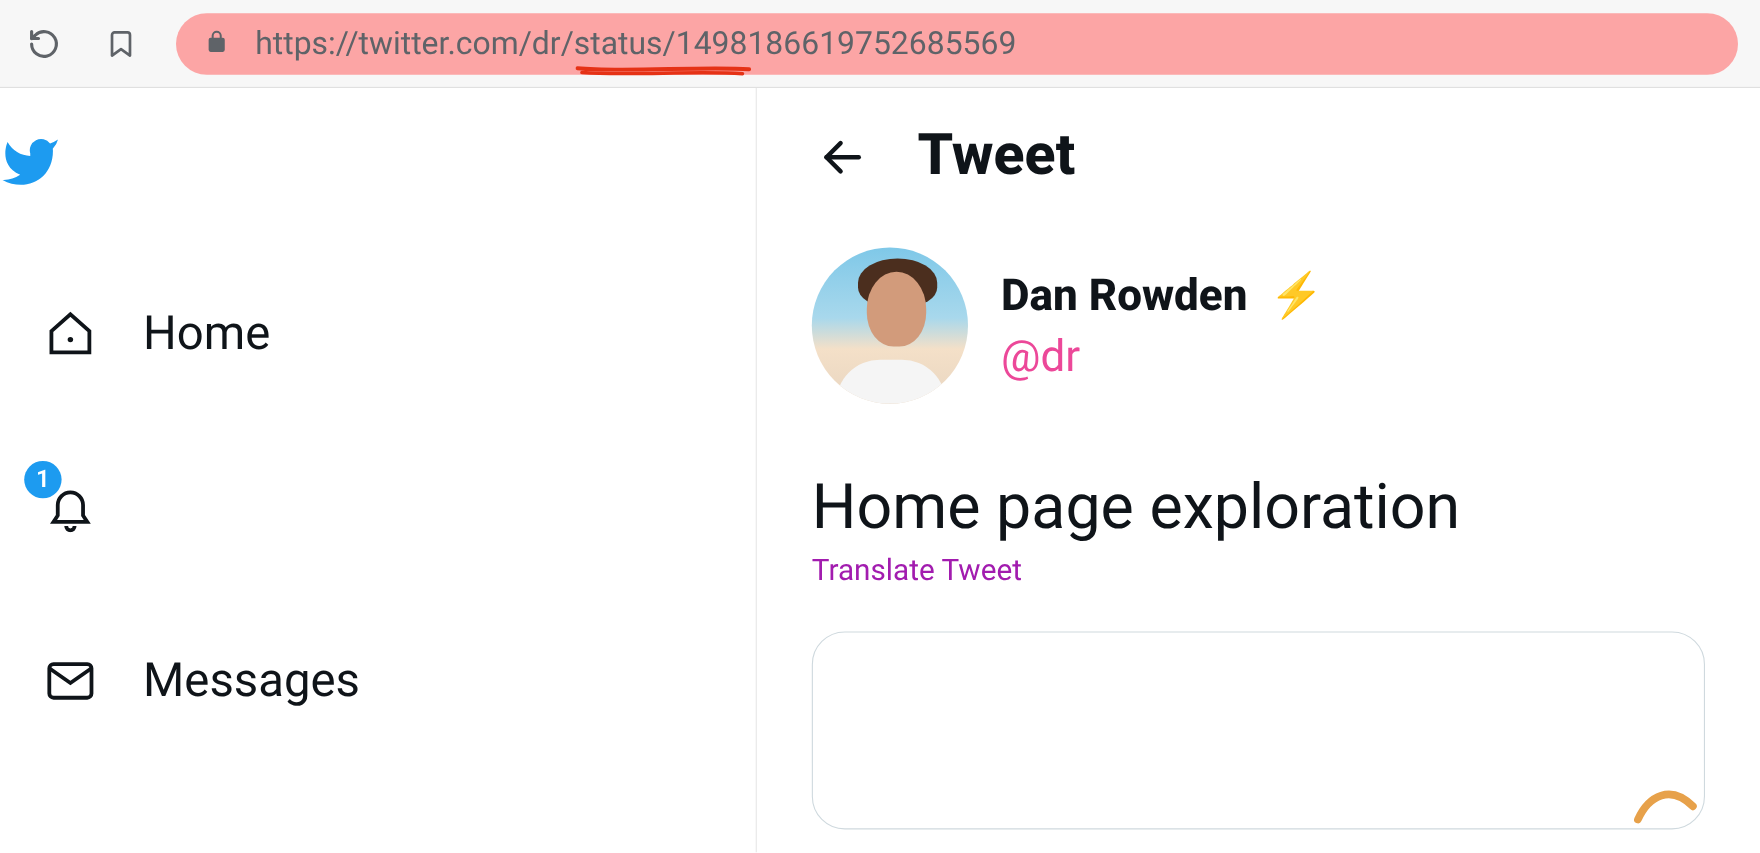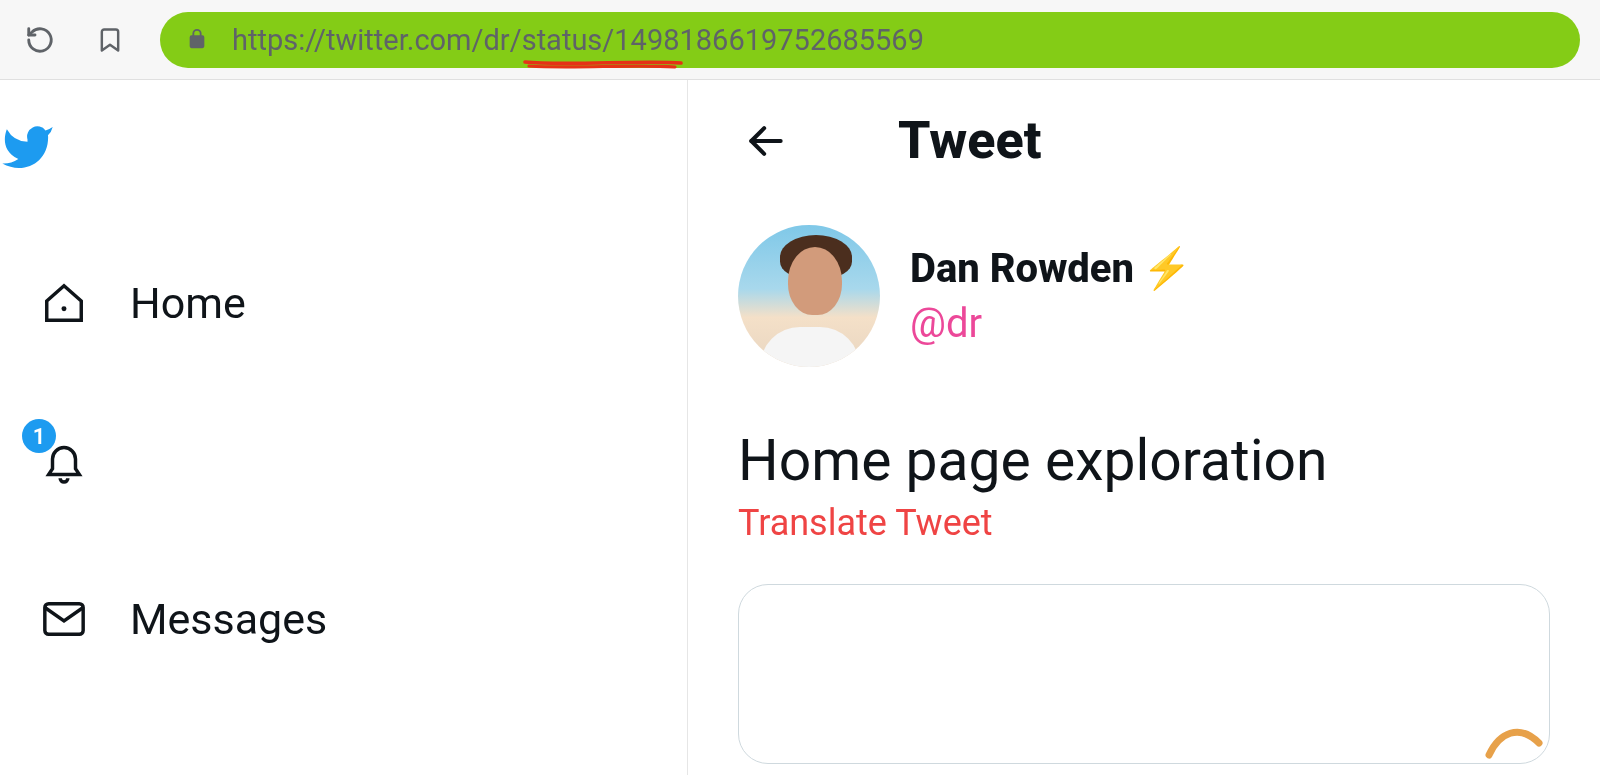--- a/index.html
+++ b/index.html
@@ -23,21 +23,21 @@
     height: 40px;
     display: flex;
     align-items: center;
     justify-content: center;
     margin-right: 30px;
     color: #5f6368;
   }
   .url-box {
     flex: 1;
     height: 56px;
-    background: #84cc16;
+    background: #fca5a5;
     border-radius: 28px;
     display: flex;
     align-items: center;
     padding: 0 26px;
     font-size: 29px;
     color: #5f6368;
     position: relative;
   }
   .lock-icon {
     margin-right: 24px;
@@ -101,22 +101,22 @@
     align-items: center;
     justify-content: center;
   }
 
   .main {
     flex: 1;
     padding: 30px 50px 0 50px;
   }
   .tweet-header {
     display: flex;
-    align-items: center;
-    gap: 104px;
+    align-items: flex-end;
+    gap: 40px;
     margin-bottom: 54px;
   }
   .back-btn {
     width: 56px;
     height: 56px;
     display:flex;align-items:center;justify-content:center;
     cursor:pointer;
   }
   .tweet-title {
     font-size: 52px;
@@ -160,21 +160,21 @@
     left: 22px;
     bottom: 0;
     width: 100px;
     height: 40px;
     background: #f5f5f5;
     border-radius: 50px 50px 0 0;
   }
   .profile-name-row {
     display: flex;
     align-items: flex-start;
-    gap: 8px;
+    gap: 20px;
   }
   .profile-name {
     font-size: 40px;
     font-weight: 800;
     color: #0f1419;
   }
   .bolt {
     color: #f7a500;
     font-size: 40px;
   }
@@ -183,22 +183,22 @@
     color: #ec4899;
     margin-top: 8px;
   }
   .tweet-text {
     font-size: 57px;
     font-weight: 400;
     color: #0f1419;
     margin-bottom: 8px;
   }
   .translate-link {
-    font-size: 36px;
-    color: #ef4444;
+    font-size: 27px;
+    color: #a21caf;
     cursor: pointer;
     margin-bottom: 40px;
     display: inline-block;
   }
   .media-box {
     border: 1px solid #cfd9de;
     border-radius: 30px;
     height: 180px;
     position: relative;
     background: #fff;

